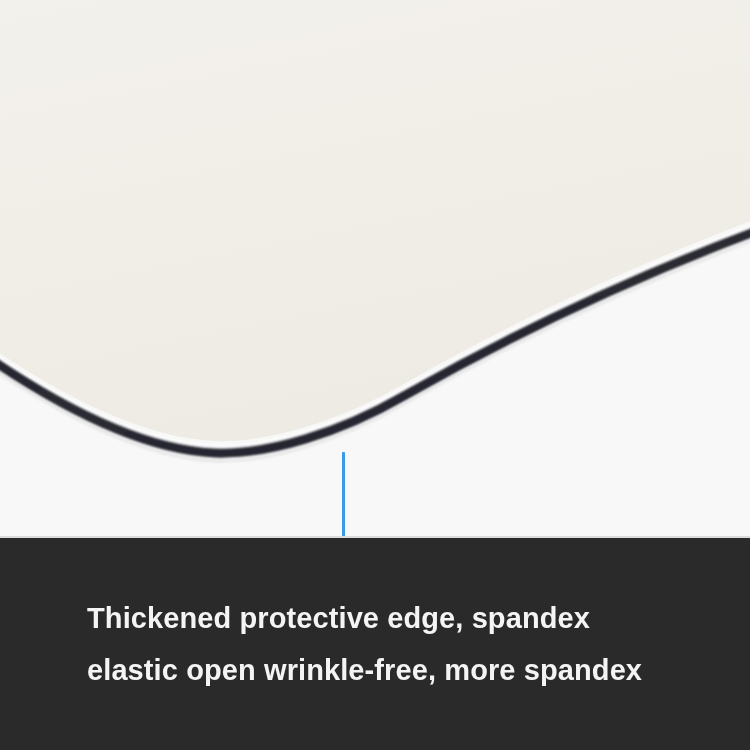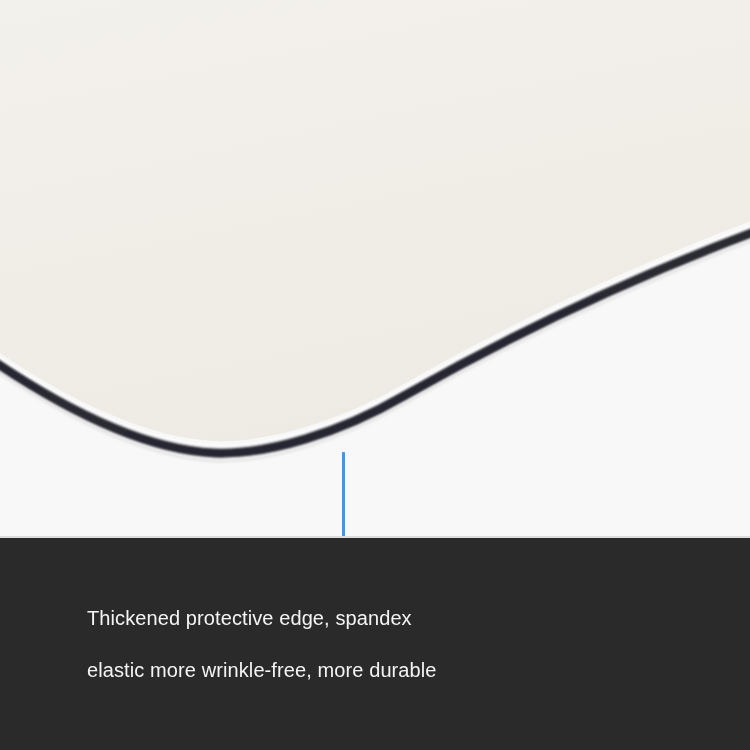--- a/index.html
+++ b/index.html
@@ -64,23 +64,23 @@
     box-sizing: border-box;
   }
 
   .caption-text {
     position: absolute;
     left: 87px;
     top: 54px;
     width: 600px;
     color: #f4f4f4;
     font-family: "Liberation Sans", sans-serif;
-    font-size: 20px;
+    font-size: 29px;
     line-height: 52px;
-    font-weight: 400;
+    font-weight: 700;
     letter-spacing: 0.1px;
     white-space: nowrap;
   }
   .caption-line {
     display: block;
   }
 </style>
 </head>
 <body>
 
@@ -129,17 +129,17 @@
                C 340,441 268,463 214,461
                C 150,458 72,424 -20,360" fill="none" stroke="#d8d8d8" stroke-width="3" stroke-opacity="0.5" filter="url(#edgeSoft)"></path>
     </svg>
   </div>
 
   <div class="callout-line"></div>
 
   <div class="caption-band">
     <div class="caption-text">
       <span class="caption-line">Thickened protective edge, spandex</span>
-      <span class="caption-line">elastic more wrinkle-free, more durable</span>
+      <span class="caption-line">elastic open wrinkle-free, more spandex</span>
     </div>
   </div>
 
 </div>
 
 </body></html>

